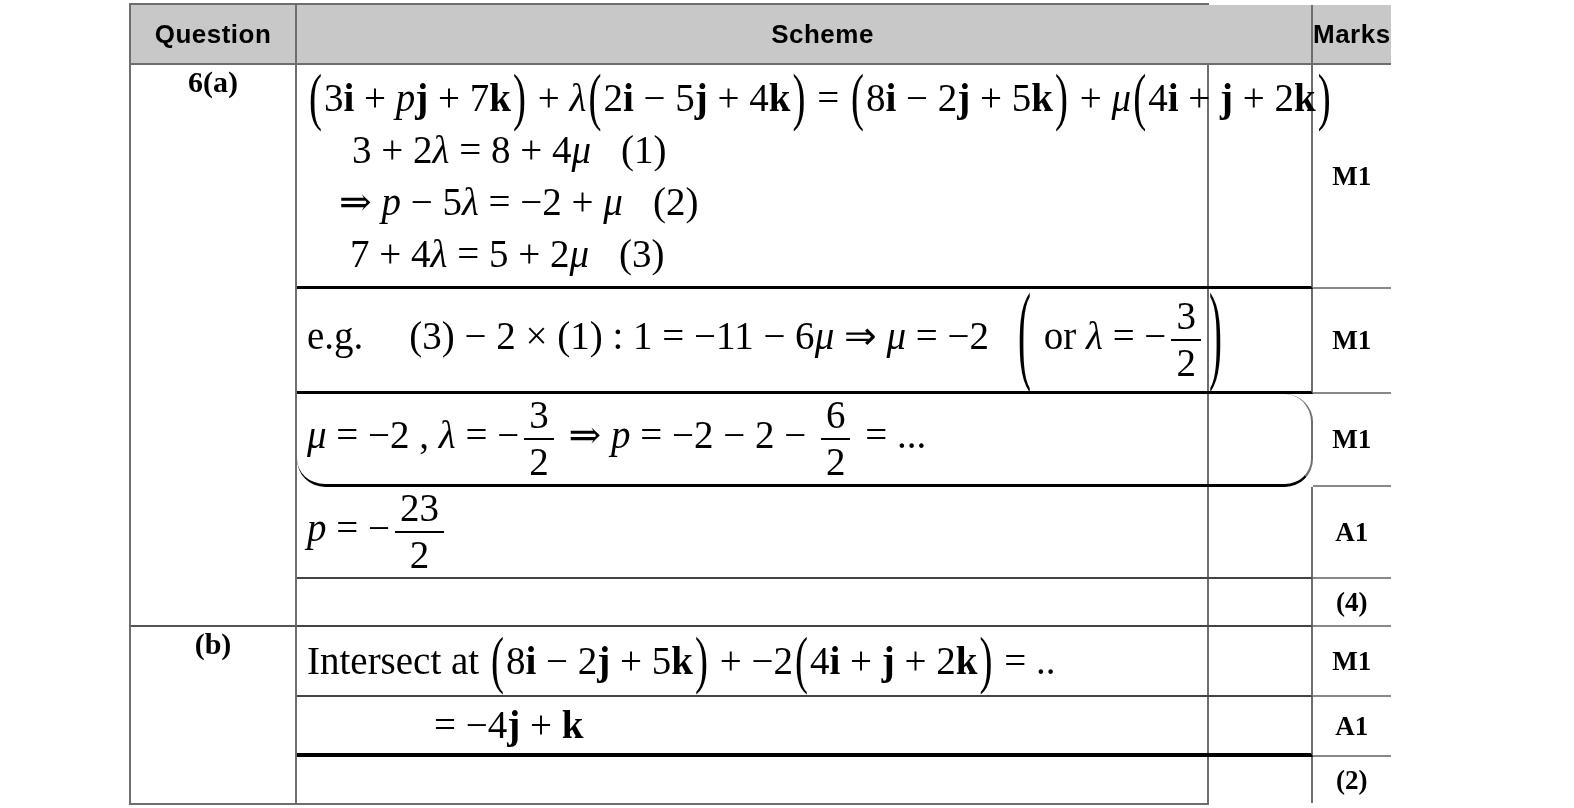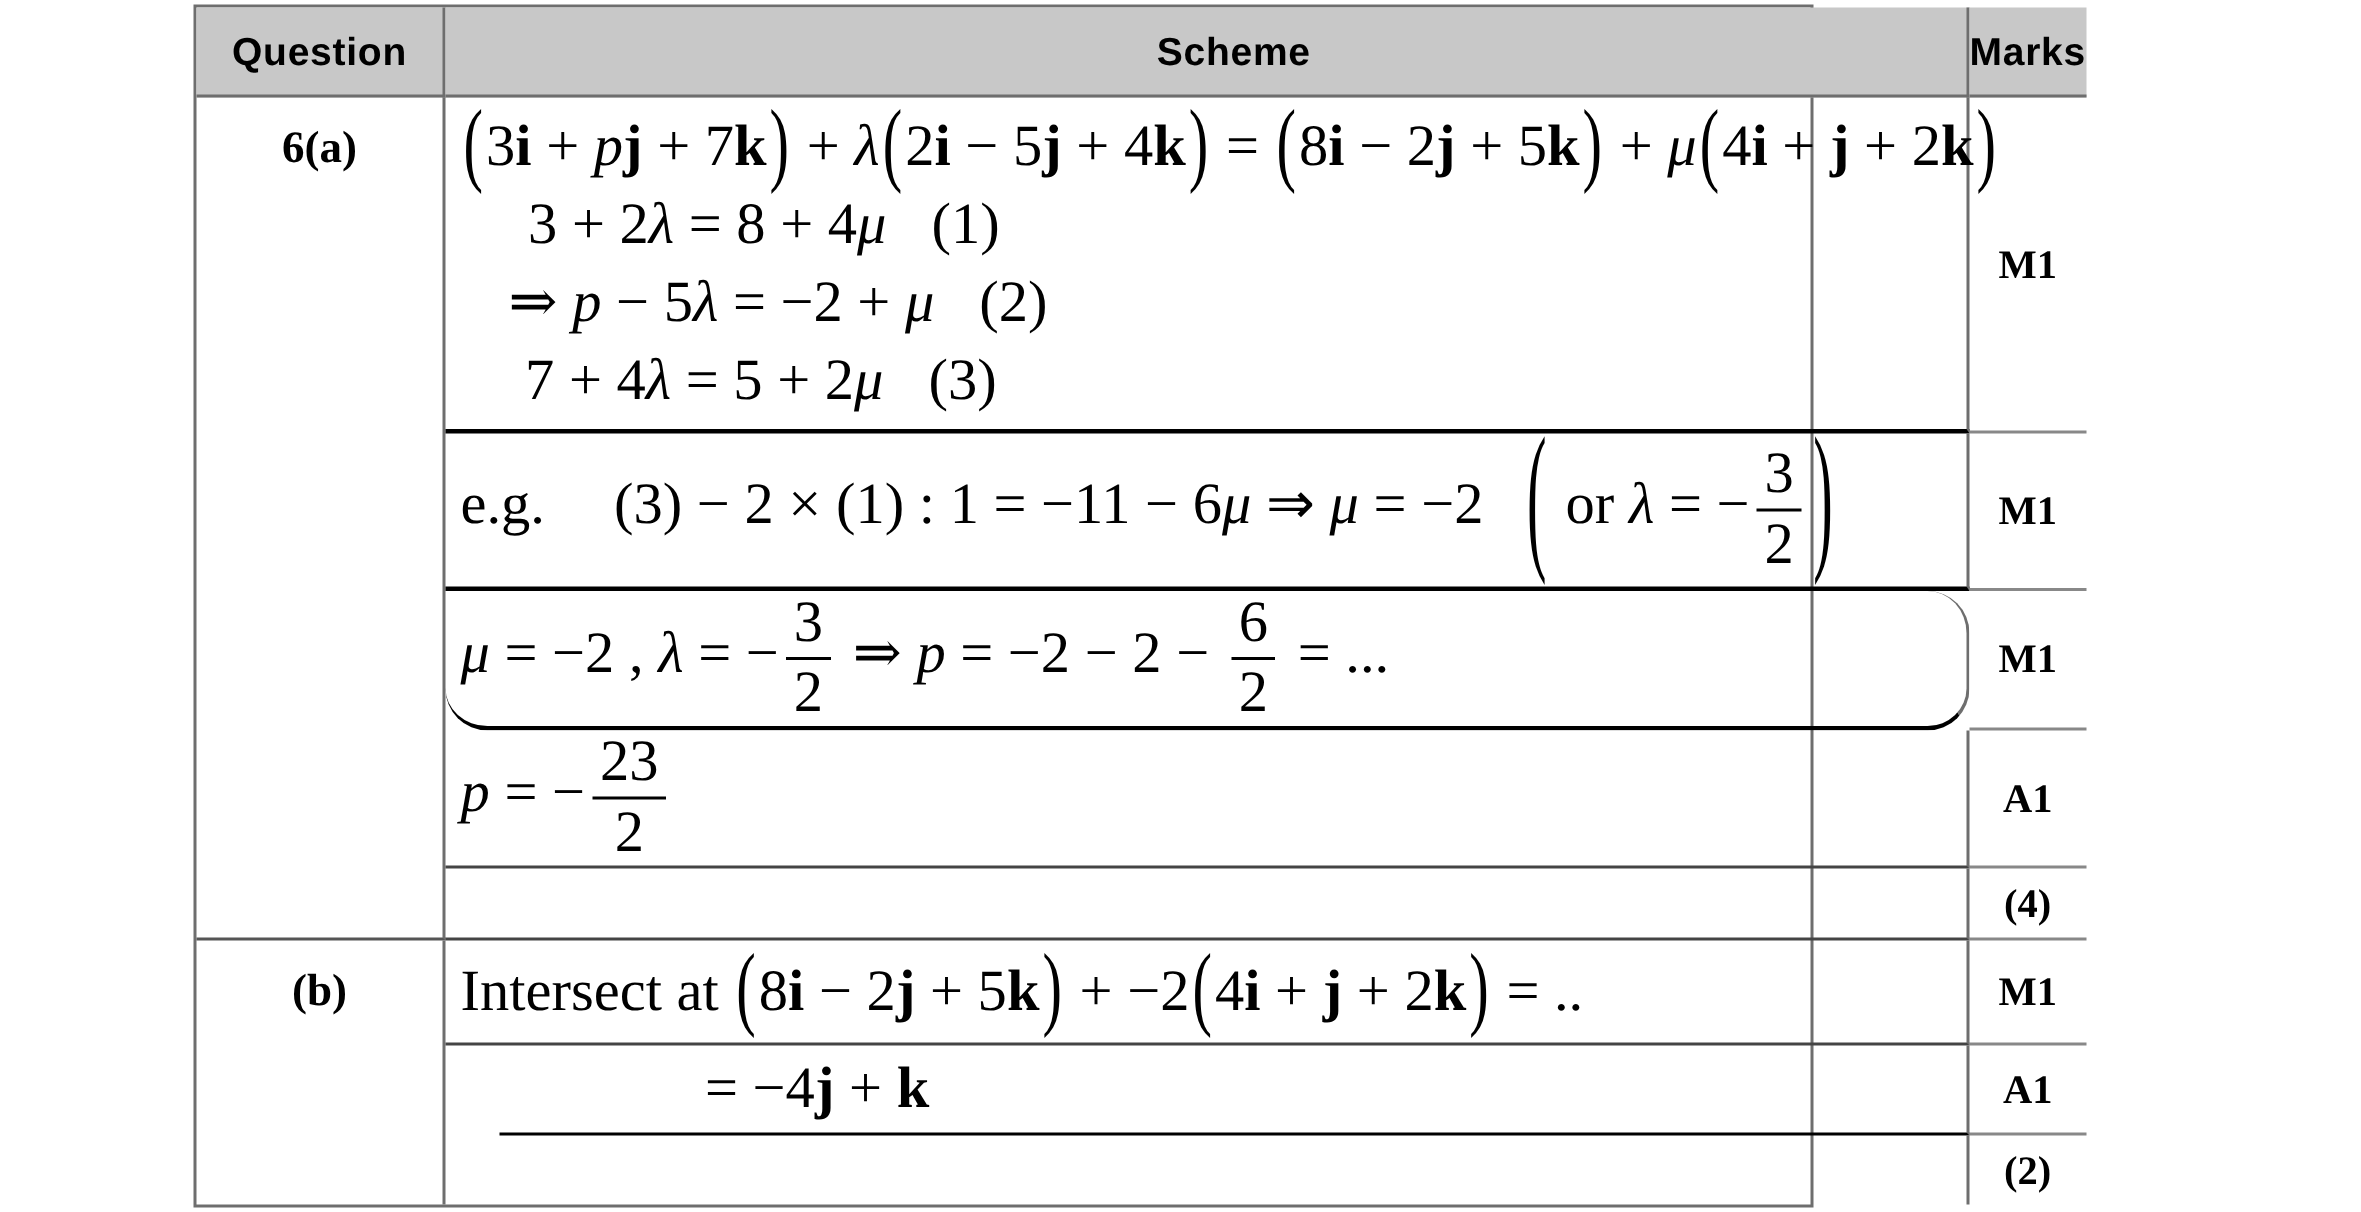--- a/index.html
+++ b/index.html
@@ -22,38 +22,38 @@
     background:#c8c8c8;display:flex;align-items:center;justify-content:center;
     font-family:"Liberation Sans","DejaVu Sans",sans-serif;font-weight:700;font-size:26px;
     border-bottom:2px solid #6e6e6e;letter-spacing:0.5px;
   }
   .hc1{grid-area:1/1/2/2;border-right:2px solid #6e6e6e;}
   .hc2{grid-area:1/2/2/3;border-right:2px solid #6e6e6e;padding-left:37px;}
   .hc3{grid-area:1/3/2/4;text-align:right;}
   
   .qc{
     display:flex;justify-content:center;align-items:flex-start;
-    font-weight:700;font-size:30px;padding-top:17px;
+    font-weight:700;font-size:30px;padding-top:0;
     border-right:2px solid #6e6e6e;
   }
   .q6a{grid-area:2/1/7/2;border-bottom:2px solid #555;}
   .qb{grid-area:7/1/10/2;}
   
   .sc{
     grid-column:2/3;border-right:2px solid #6e6e6e;
     display:flex;flex-direction:column;justify-content:center;
     padding-left:10px;font-size:39px;overflow:visible;
   }
   .s1{grid-row:2;border-bottom:3px solid #000;}
   .s2{grid-row:3;border-bottom:3px solid #000;font-family:Liberation Serif, serif;}
   .s3{grid-row:4;border-bottom:3px solid #000;border-radius:28px;}
   .s4{grid-row:5;border-bottom:2px solid #444;}
   .s5{grid-row:6;border-bottom:2px solid #444;}
   .s6{grid-row:7;border-bottom:2px solid #444;}
-  .s7{grid-row:8;border-bottom:2px solid #000000;margin-left:36px;}
+  .s7{grid-row:8;border-bottom:4px solid #000000;}
   .s8{grid-row:9;}
   
   .mc{
     grid-column:3/4;display:flex;align-items:center;justify-content:center;
     font-weight:700;font-size:27px;border-bottom:2px solid #888;
   }
   .m1{grid-row:2}.m2{grid-row:3}.m3{grid-row:4}.m4{grid-row:5}
   .m5{grid-row:6}.m6{grid-row:7}.m7{grid-row:8}
   .m8{grid-row:9;border-bottom:none;}
   

